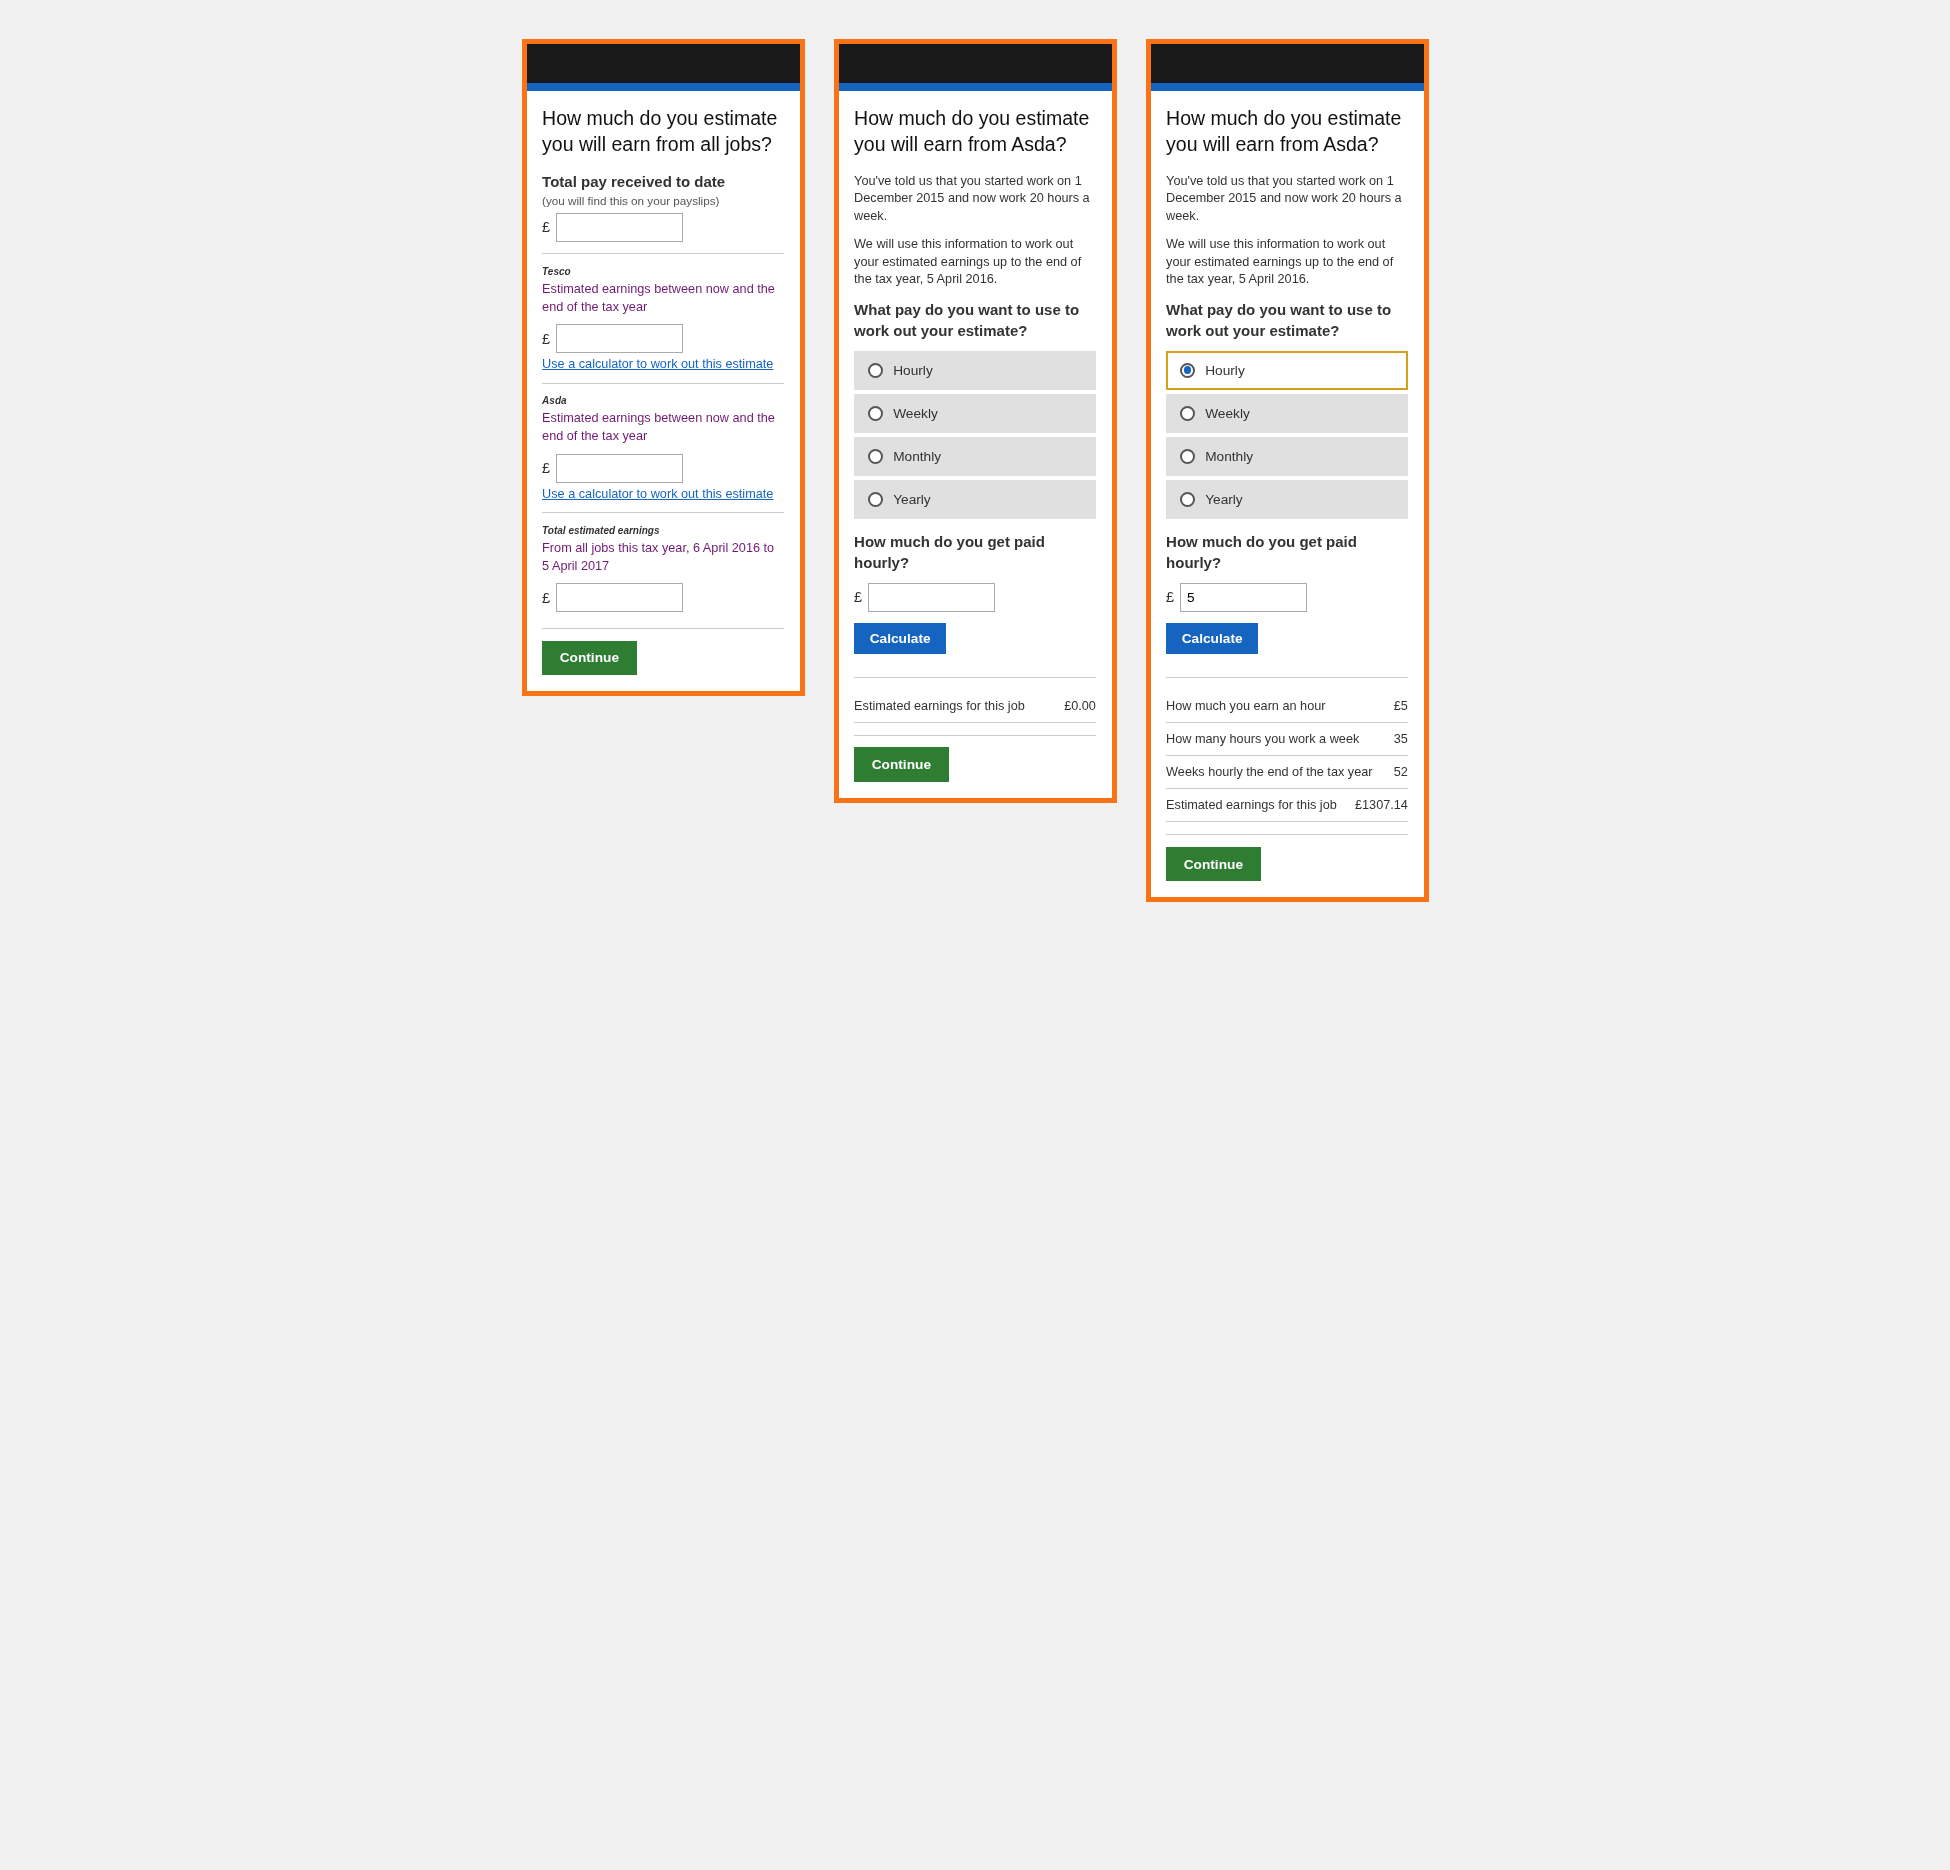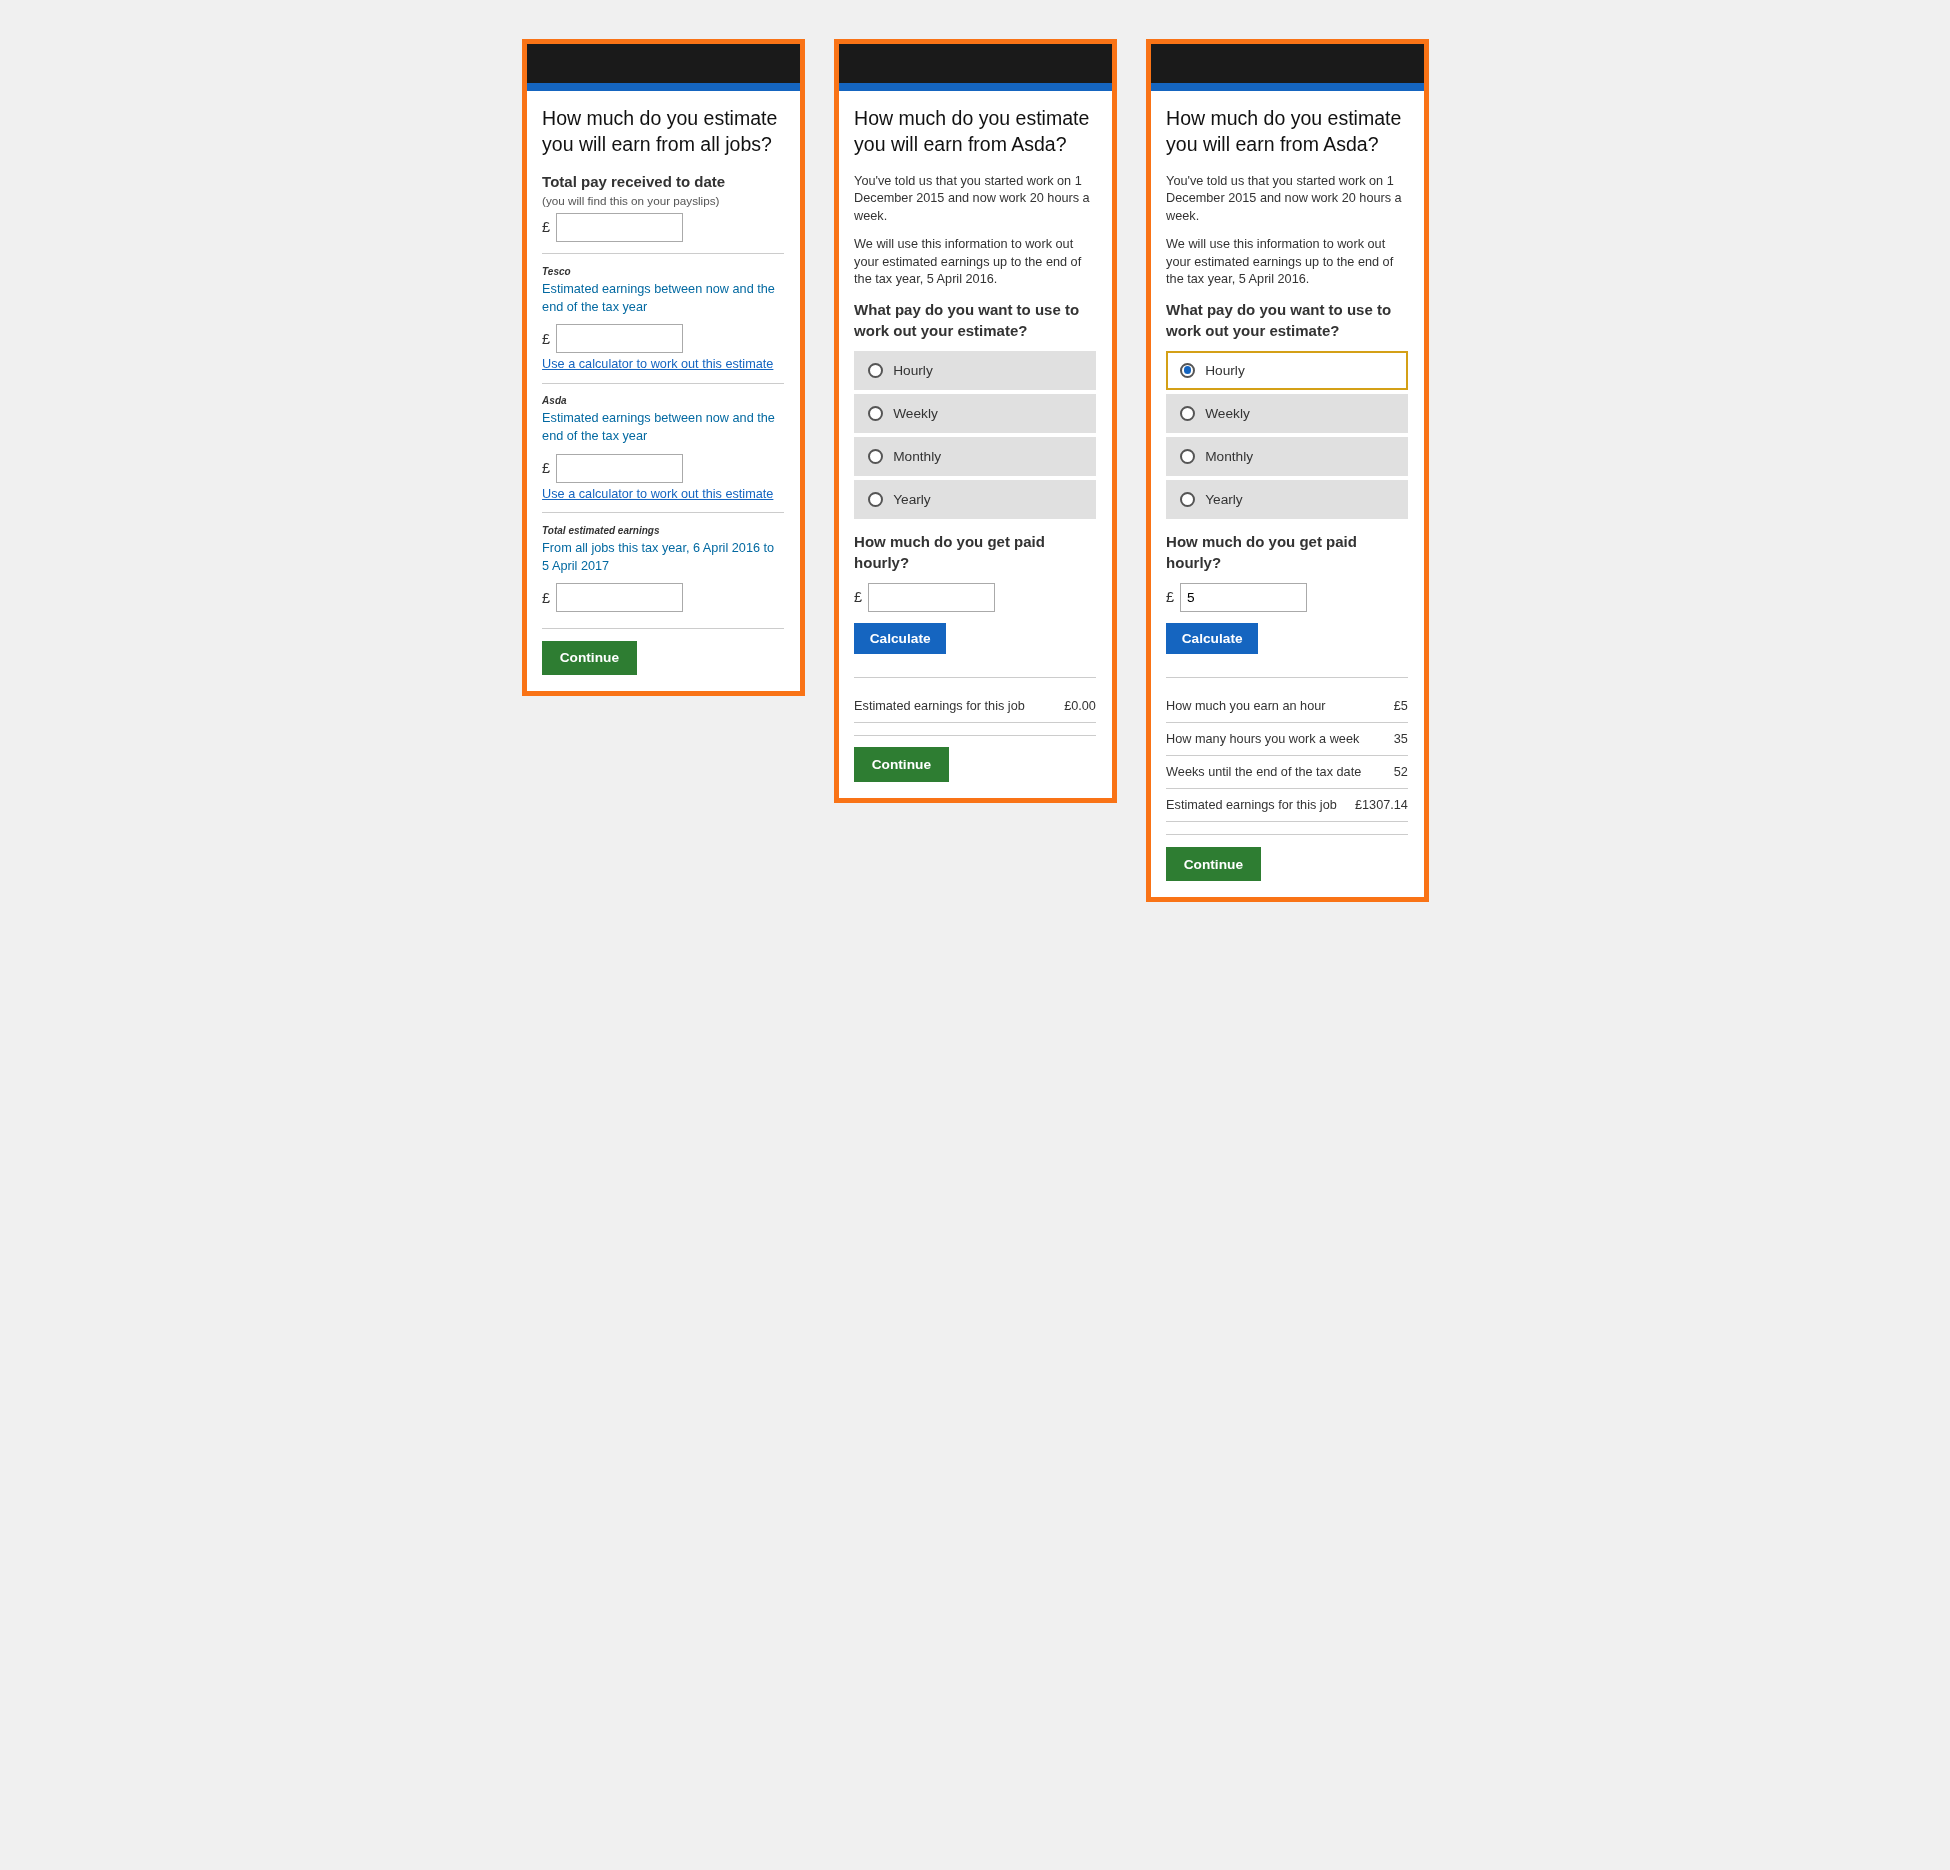--- a/index.html
+++ b/index.html
@@ -94,21 +94,21 @@
 
     .section-title {
       font-weight: bold;
       font-size: 10px;
       margin-bottom: 3.9px;
       font-style: italic;
     }
 
     .section-desc {
       font-size: 12.7px;
-      color: #0369a1;
+      color: #701a75;
       margin-bottom: 7.8px;
       line-height: 1.4;
     }
 
     .btn-continue {
       background: #2e7d32;
       color: #fff;
       border: none;
       padding: 9.8px 17.6px;
       font-size: 13.7px;
@@ -345,21 +345,21 @@
     <div id="panel3-rows">
         <div class="calc-row">
           <span class="calc-row-label">How much you earn an hour</span>
           <span class="calc-row-value">£5</span>
         </div>
         <div class="calc-row">
           <span class="calc-row-label">How many hours you work a week</span>
           <span class="calc-row-value">35</span>
         </div>
         <div class="calc-row">
-          <span class="calc-row-label">Weeks until the end of the tax date</span>
+          <span class="calc-row-label">Weeks hourly the end of the tax year</span>
           <span class="calc-row-value">52</span>
         </div>
         <div class="calc-row">
           <span class="calc-row-label">Estimated earnings for this job</span>
           <span class="calc-row-value">£1307.14</span>
         </div>
       </div>
 
     <hr class="divider">
 

